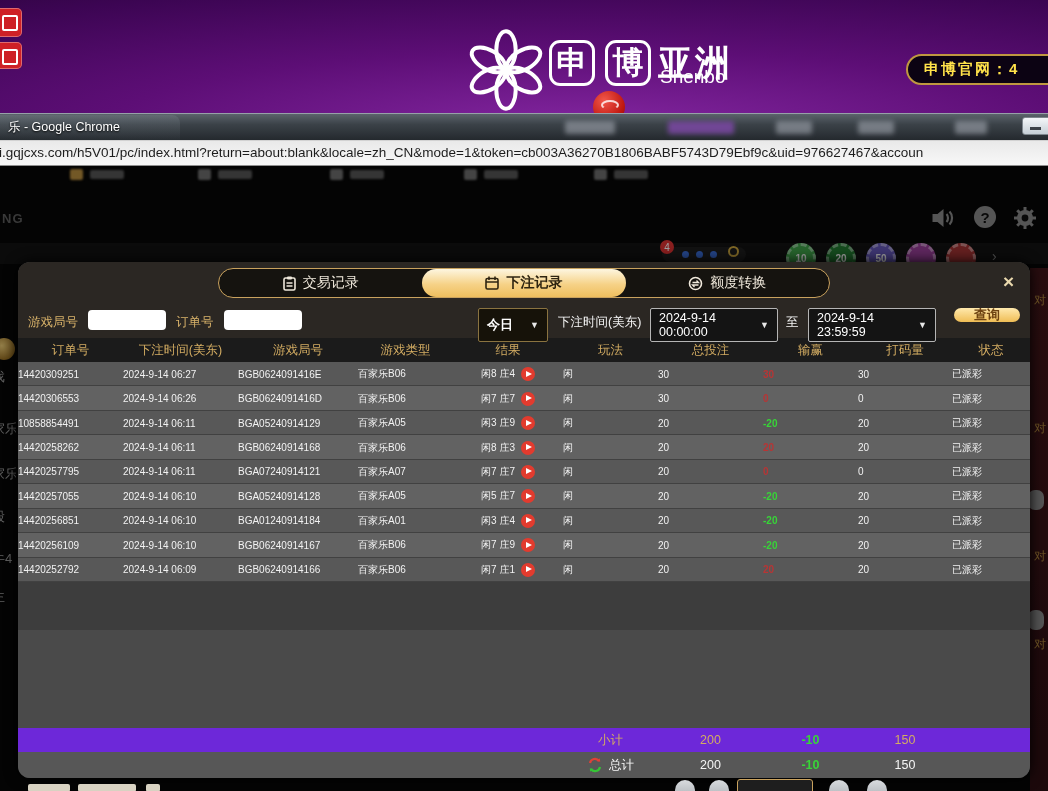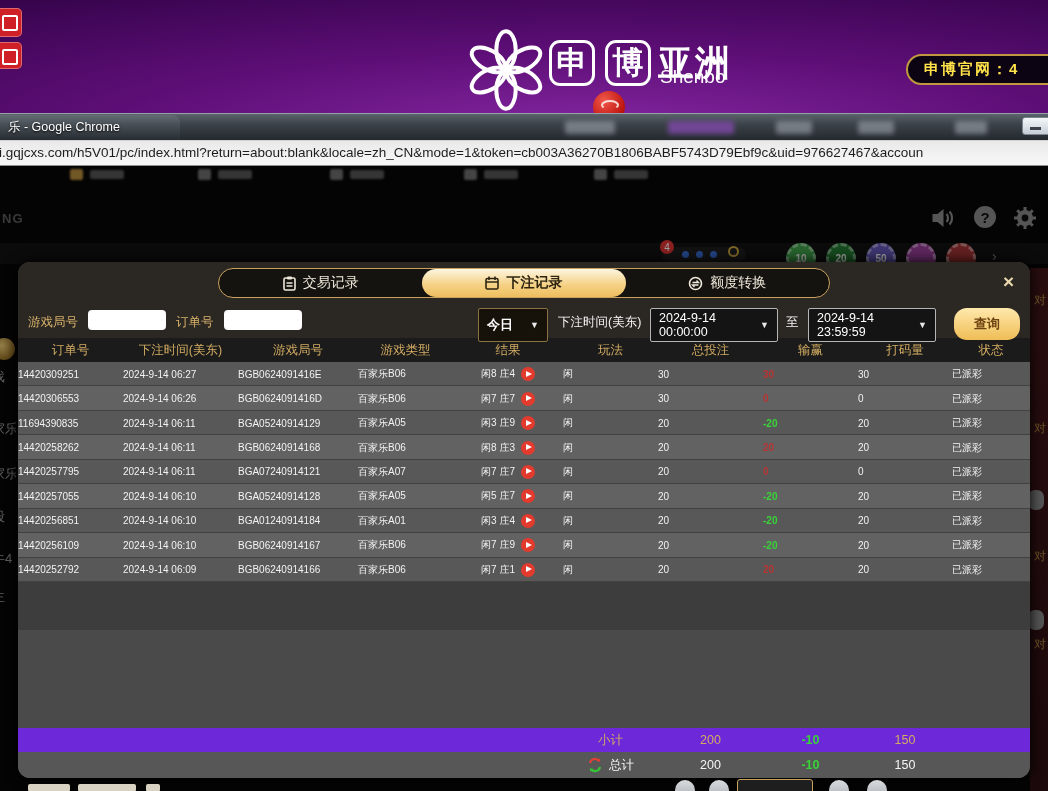--- a/index.html
+++ b/index.html
@@ -91,21 +91,21 @@
   .close-x { position:absolute; right:16px; top:9px; color:#ead9ae; font-size:19px; font-weight:bold; }
   .filters { position:absolute; top:44px; left:0; right:0; height:30px; font-size:12.5px; }
   .flabel { position:absolute; top:8px; color:#d9b36a; }
   .flabel.white { color:#f5f5f5; }
   .finput { position:absolute; top:4px; width:78px; height:20px; background:#fff; border:none; border-radius:4px; }
   .fselect { position:absolute; top:2px; height:25px; background:#161209; color:#fff;
     display:flex; align-items:center; justify-content:space-between; padding:16px 8px; border-radius:2px; }
   .fselect .caret { font-size:9px; color:#e8e8e8; }
   .sel-range { left:460px; width:70px; border:1px solid #8a7340; font-weight:bold; font-size:13px; }
   .sel-date { border:1px solid #b5b5b5; width:128px; background:#141414; font-size:12.5px; }
-  .search-btn { position:absolute; left:936px; top:2px; width:66px; height:32px; border-radius:13px;
+  .search-btn { position:absolute; left:936px; top:2px; width:66px; height:14px; border-radius:13px;
     background:linear-gradient(180deg,#ffe9ad,#efbd55); color:#6e4312; font-size:13px; font-weight:bold;
     display:flex; align-items:center; justify-content:center; }
   .thead { height:24px; background:#1b1b1b; display:grid; grid-template-columns:var(--cols);
     align-items:center; text-align:center; color:#d3ac62; font-size:12.5px; }
   .rows { height:220px; display:flex; flex-direction:column; background:#3f3f3f; }
   .tr { flex:1; display:grid; grid-template-columns:var(--cols); align-items:center; 
     color:#f2f2f2; font-size:10px; background:#585858; box-shadow:inset 0 -1px 0 #414141; }
   .tr.alt { background:#626262; }
   .td.result { display:flex; align-items:center; justify-content:center; gap:6px; }
   .play { width:14px; height:14px; border-radius:50%; background:#e23b2e; position:relative; }
@@ -374,21 +374,21 @@
             <span class="play"></span>
           </div>
           <div class="td">闲</div>
           <div class="td">30</div>
           <div class="td pos">0</div>
           <div class="td">0</div>
           <div class="td">已派彩</div>
         </div>
 
         <div class="tr">
-          <div class="td">11694390835</div>
+          <div class="td">10858854491</div>
           <div class="td">2024-9-14 06:11</div>
           <div class="td">BGA05240914129</div>
           <div class="td">百家乐A05</div>
           <div class="td result">
             <span>闲3 庄9</span>
             <span class="play"></span>
           </div>
           <div class="td">闲</div>
           <div class="td">20</div>
           <div class="td neg">-20</div>

